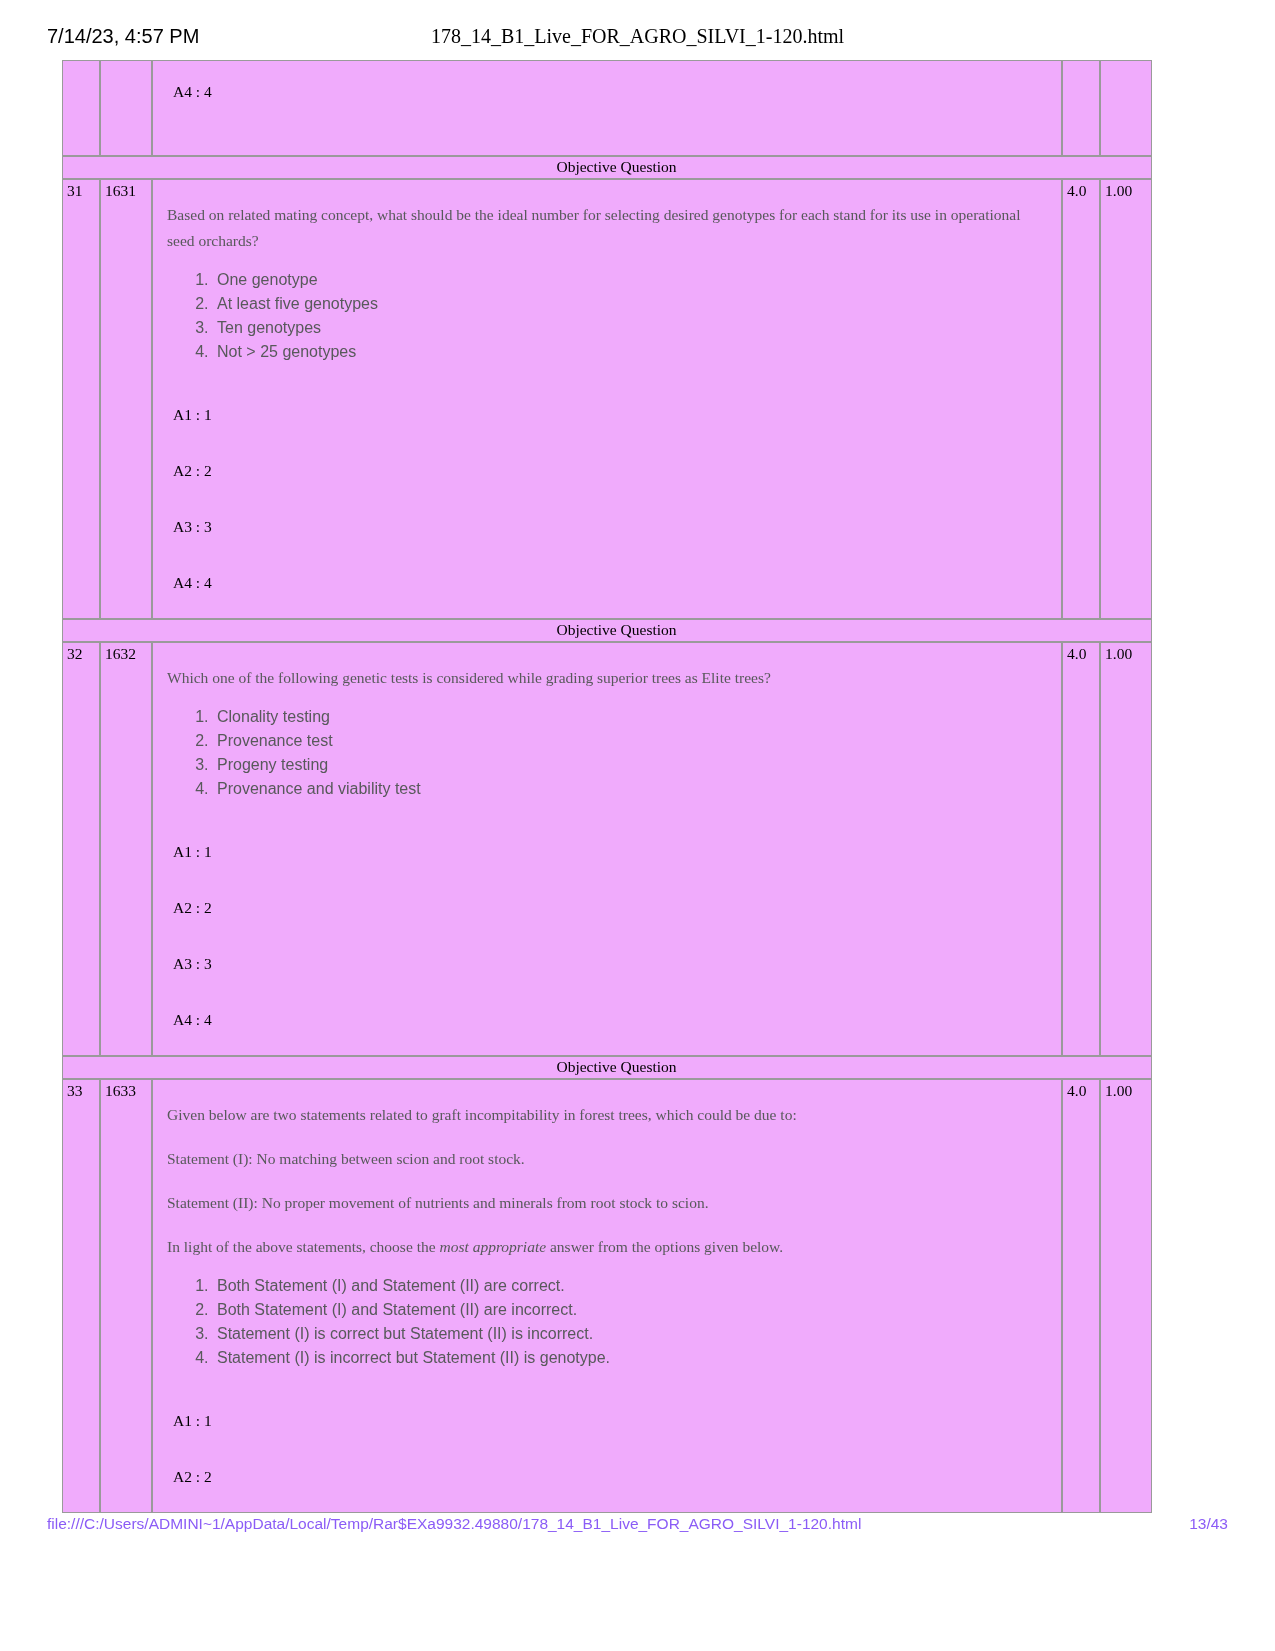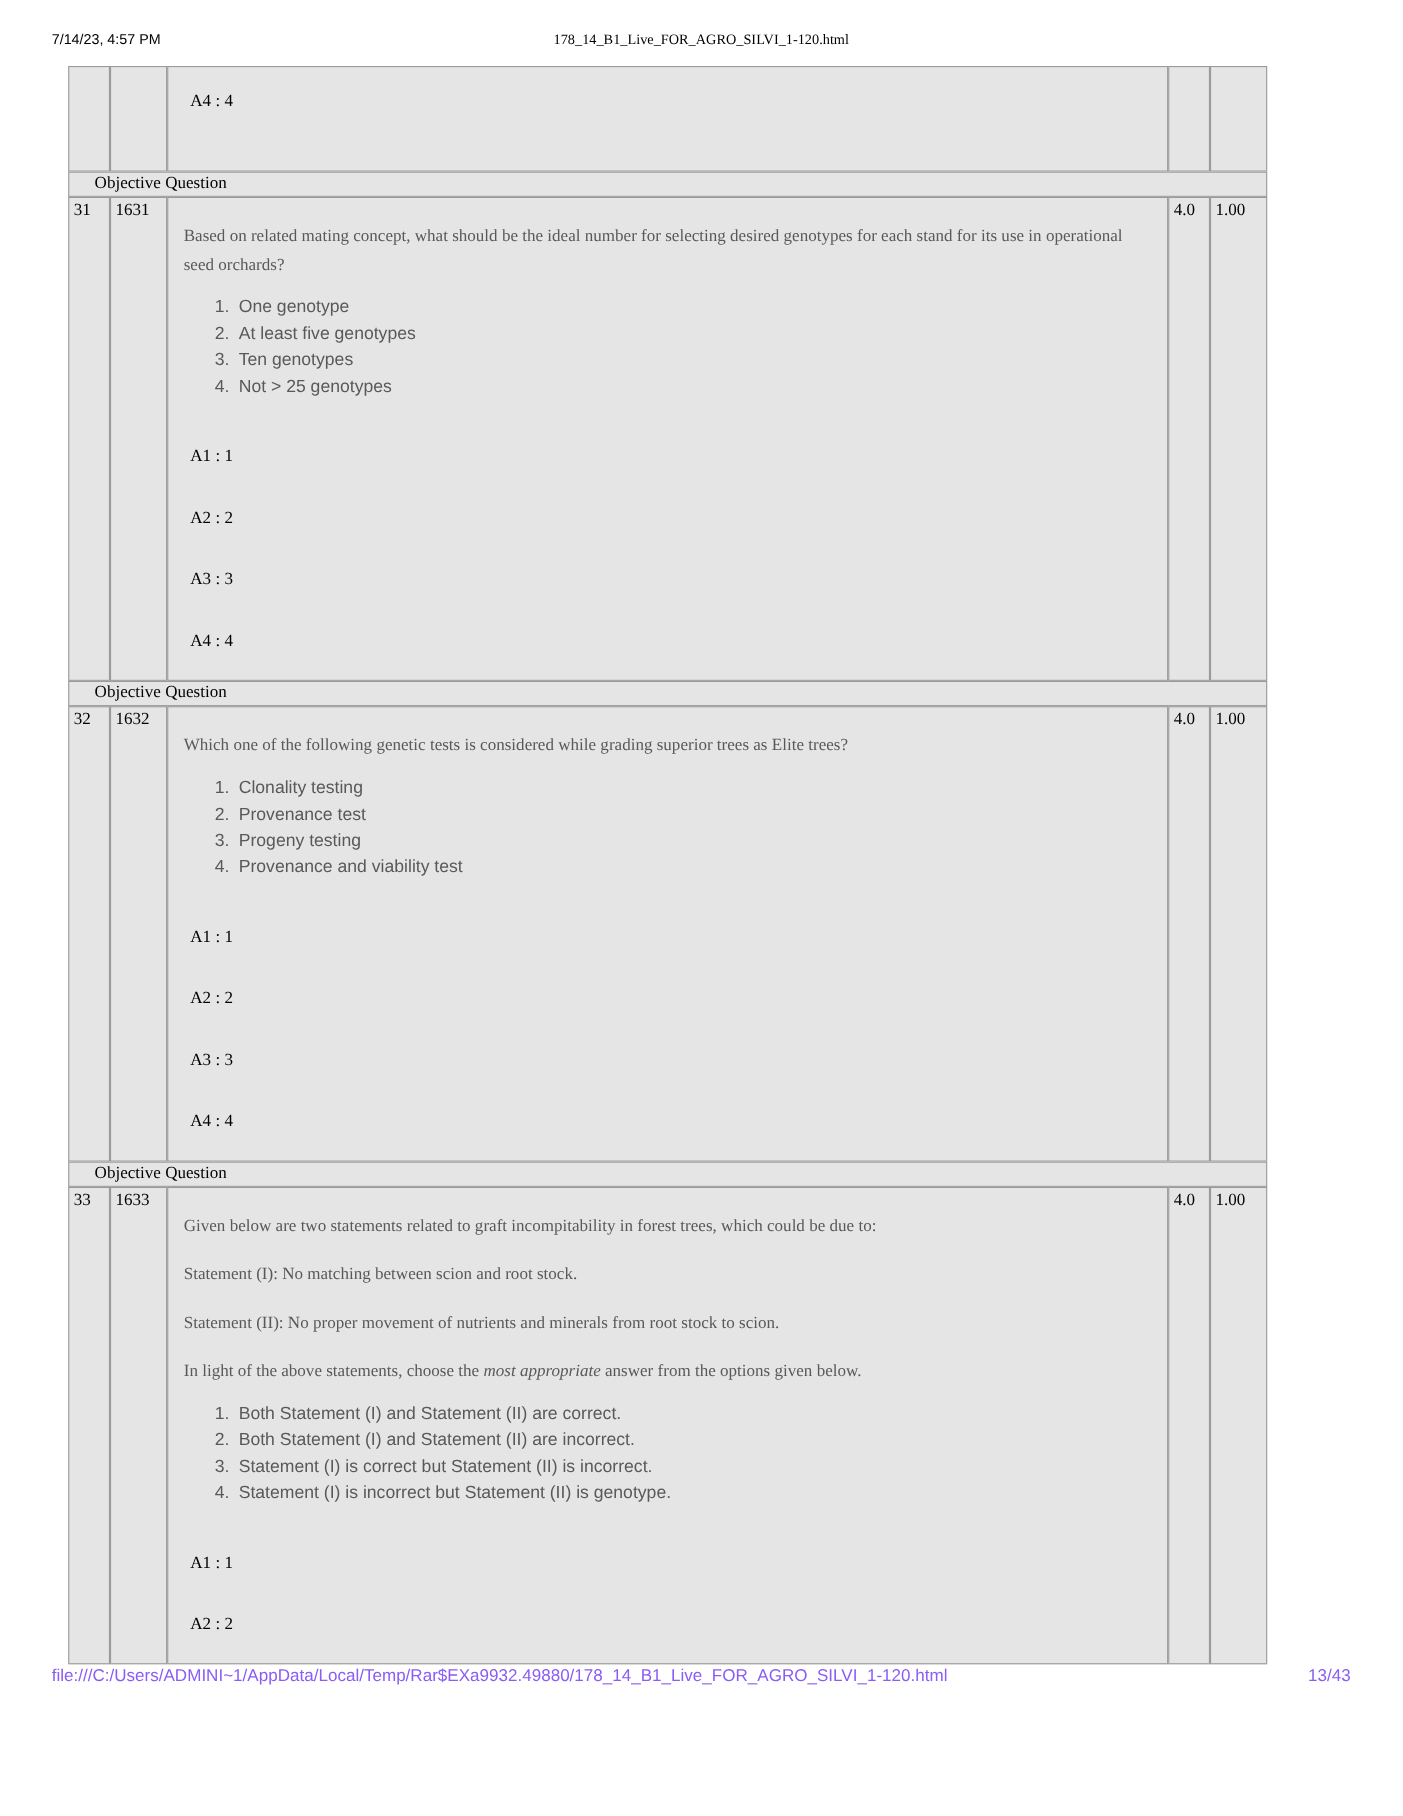--- a/index.html
+++ b/index.html
@@ -17,21 +17,21 @@
   }
 
   
   .print-header {
     position: absolute;
     top: 26px;
     left: 0;
     width: 1020px;
     height: 20px;
     font-family: "Liberation Sans", sans-serif;
-    font-size: 13px;
+    font-size: 20px;
     color: #000;
     line-height: 20px;
   }
   .print-header .ph-left  { position: absolute; left: 47px;  white-space: nowrap; }
   .print-header .ph-mid   { position: absolute; left: 0; width: 1275px; text-align: center; white-space: nowrap; font-family: Liberation Serif, serif; }
 
   .print-footer {
     position: absolute;
     top: 1513px;
     left: 0;
@@ -58,39 +58,40 @@
     border-spacing: 0;
     width: 1090px;
     table-layout: fixed;
   }
 
   
   td {
     border: 1px solid #9a9a9a;
     vertical-align: top;
     padding: 0;
-    background: #e5e5e5;
+    background: #f0abfc;
     margin-top: 12px;
   }
 
   
   col.c-no    { width: 38px; }
   col.c-id    { width: 52px; }
   col.c-body  { width: 910px; }
   col.c-mark  { width: 38px; }
   col.c-neg   { width: 52px; }
 
   
   tr.section-row td {
     border: 1px solid #9a9a9a;
     padding: 1px 4px 2px 23px;
     font-family: "Liberation Serif", serif;
     font-size: 15.5px;
     line-height: 18px;
     white-space: nowrap;
+    text-align: center;
   }
 
   
   td.qno, td.qid, td.mark, td.neg {
     font-family: "Liberation Serif", serif;
     font-size: 15.5px;
     line-height: 18px;
     padding: 2px 0 0 4px;
     white-space: nowrap;
   }

